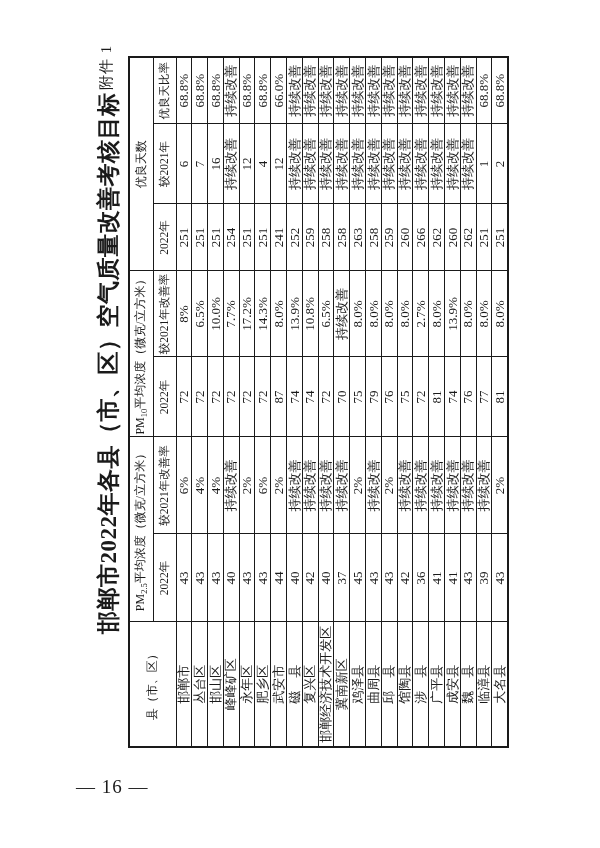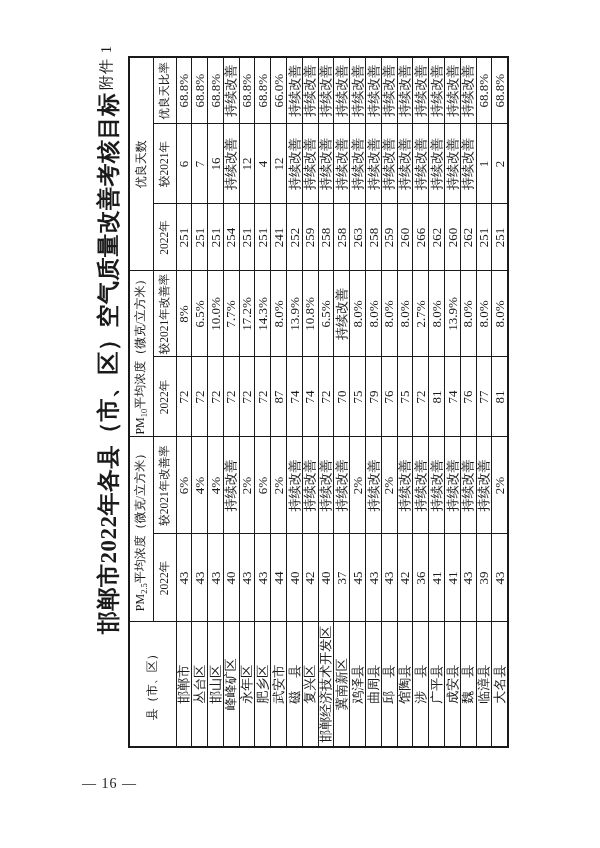--- a/index.html
+++ b/index.html
@@ -30,23 +30,23 @@
     top: 634px;
     transform: rotate(-90deg);
     transform-origin: 0 0;
     font-size: 23px;
     font-weight: bold;
     white-space: nowrap;
     letter-spacing: 0.5px;
   }
   .page-number {
     position: absolute;
-    left: 82px;
+    left: 76px;
     top: 776px;
-    font-size: 14px;
+    font-size: 19px;
     letter-spacing: 1px;
   }
   
   .table-wrap {
     position: absolute;
     left: 128px;
     top: 58px;
     width: 380px;
     height: 690px;
   }

